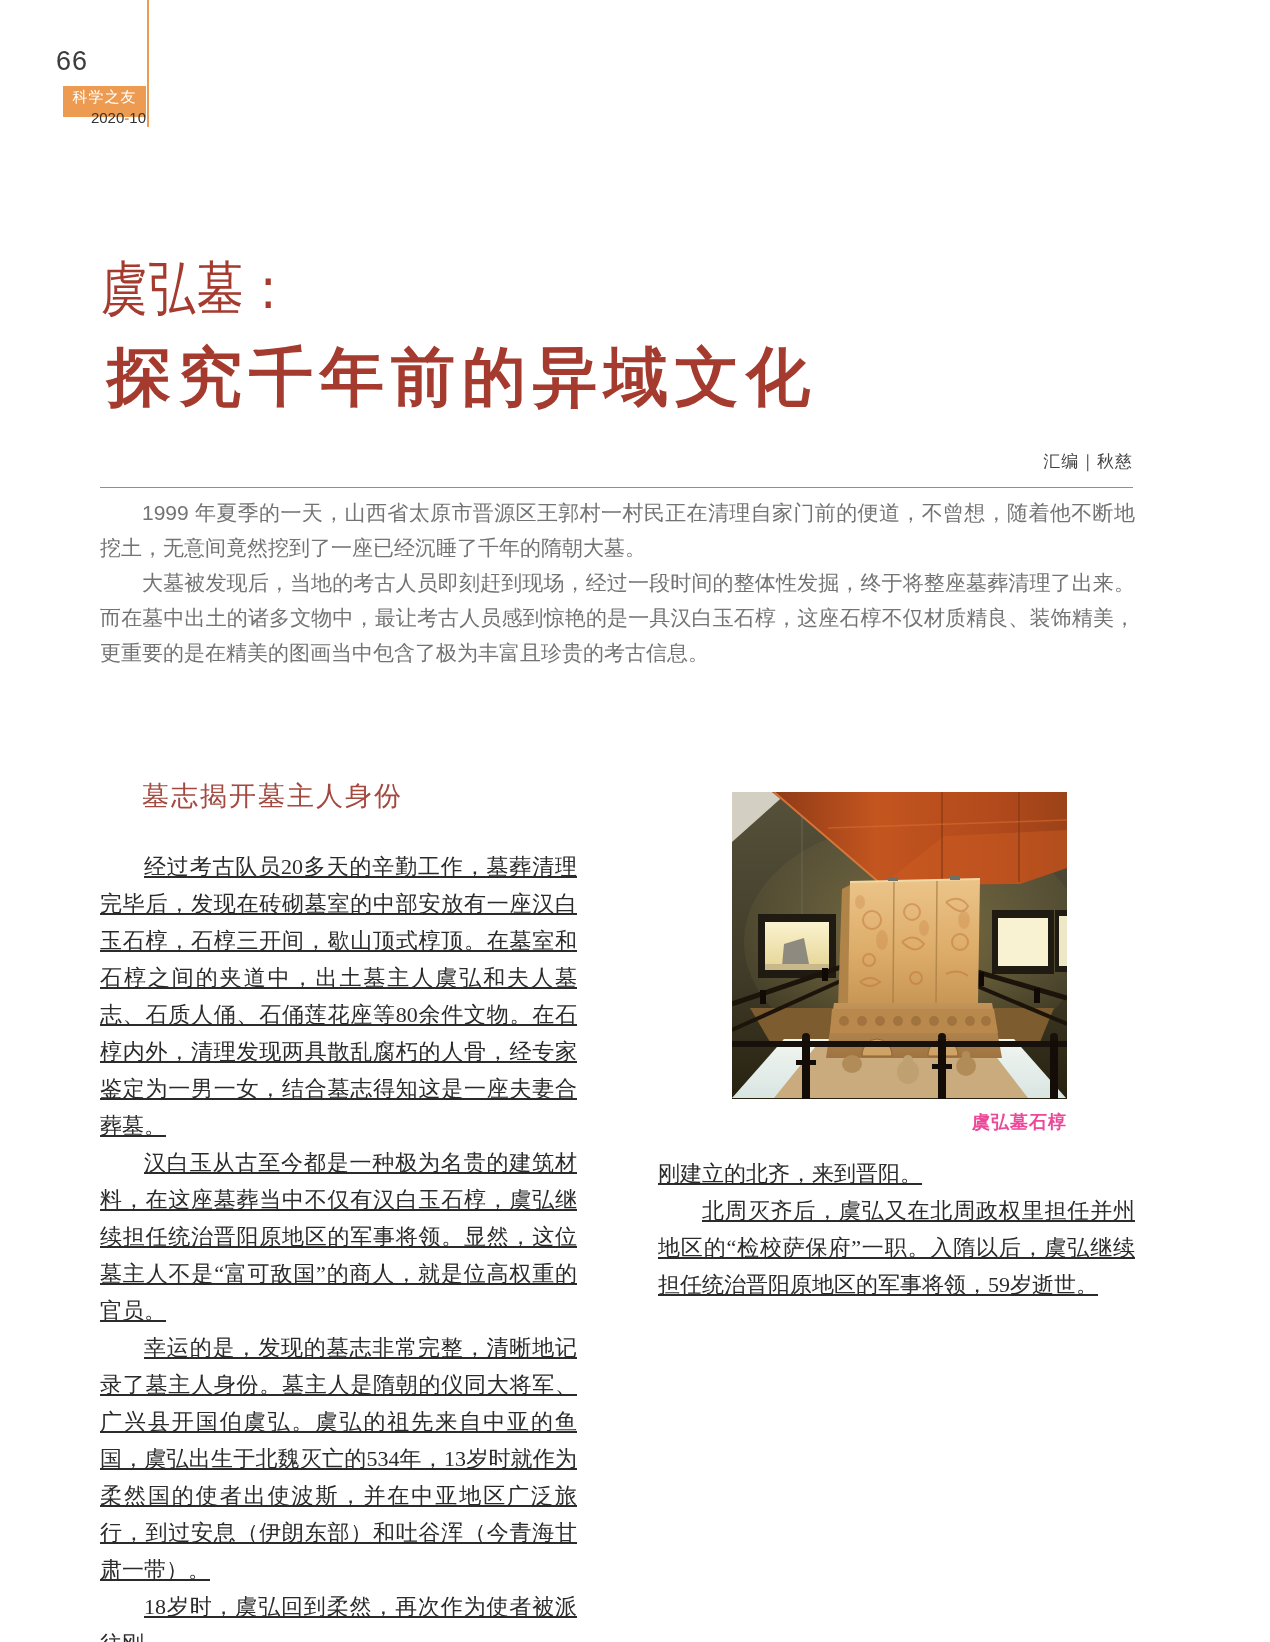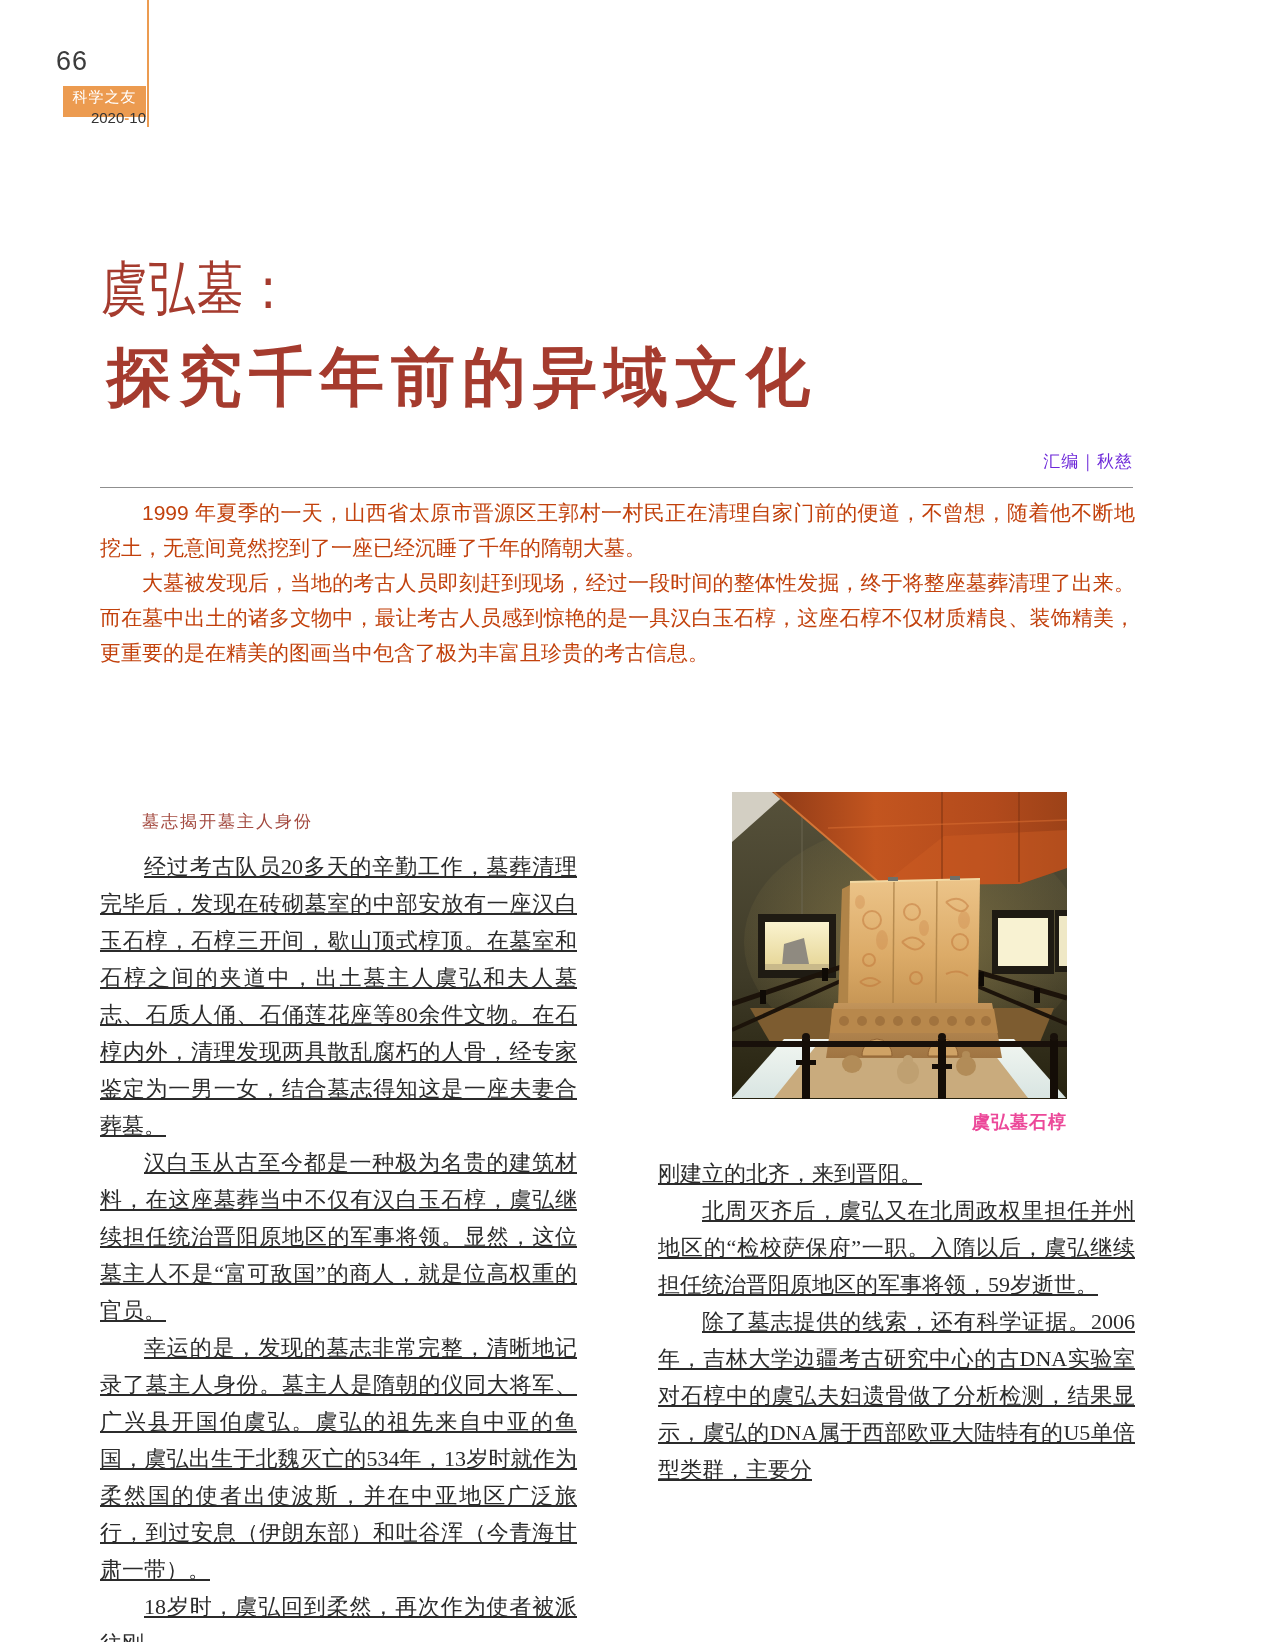--- a/index.html
+++ b/index.html
@@ -39,37 +39,36 @@
     letter-spacing:2px;transform:scaleX(0.8);transform-origin:0 0;
     white-space:nowrap;
   }
   .title-line2{
     position:absolute;left:107px;top:334px;
     font-size:64px;font-weight:bold;color:var(--title-red);
     letter-spacing:7px;white-space:nowrap;
   }
   .byline{
     position:absolute;left:100px;top:450px;width:1033px;
-    text-align:right;font-size:17px;color:#6d28d9;letter-spacing:1px;
+    text-align:right;font-size:17px;color:#404040;letter-spacing:1px;
   }
   .byline-rule{
     position:absolute;left:100px;top:487px;width:1033px;height:1px;
     background:#8f8f8f;
   }
   .intro{
     position:absolute;left:100px;top:495px;width:1035px;
-    font-size:21px;line-height:35px;color:#c2410c;
+    font-size:21px;line-height:35px;color:#737373;
     text-align:justify;
   }
   .intro p{text-indent:2em;}
   .section-heading{
     position:absolute;left:142px;top:778px;
-    font-size:17px;color:var(--heading-red);letter-spacing:2px;
+    font-size:27px;color:var(--heading-red);letter-spacing:2px;
     white-space:nowrap;
-    margin-top:32px;
   }
   .col-body{
     position:absolute;width:477px;
     font-family:"Liberation Serif",serif;
     font-size:22px;line-height:37px;color:#2b2b2b;
     text-align:justify;
   }
   .col-body p{text-indent:2em;text-decoration:underline;}
   .col-body p.no-indent{text-indent:0;}
   .col-left{left:100px;top:848px;}
@@ -246,14 +245,13 @@
     <circle cx="322" cy="245" r="4" fill="#18100a"></circle>
     <rect x="64" y="268" width="20" height="5" fill="#140d07"></rect>
     <rect x="200" y="272" width="20" height="5" fill="#140d07"></rect>
   </svg>
 </div>
 <div class="photo-caption">虞弘墓石椁</div>
 
 <div class="col-body col-right">
   <p class="no-indent">刚建立的北齐，来到晋阳。</p>
   <p>北周灭齐后，虞弘又在北周政权里担任并州地区的“检校萨保府”一职。入隋以后，虞弘继续担任统治晋阳原地区的军事将领，59岁逝世。</p>
-  <p>除了墓志提供的线索，还有科学证据。2006年，吉林大学边疆考古研究中心的古DNA实验室对石椁中的虞弘夫妇遗骨做了分析检测，结果显示，虞弘的DNA属于西部欧亚大陆特有的U5单倍型类群，主要分</p>
 </div>
 
 </body></html>

